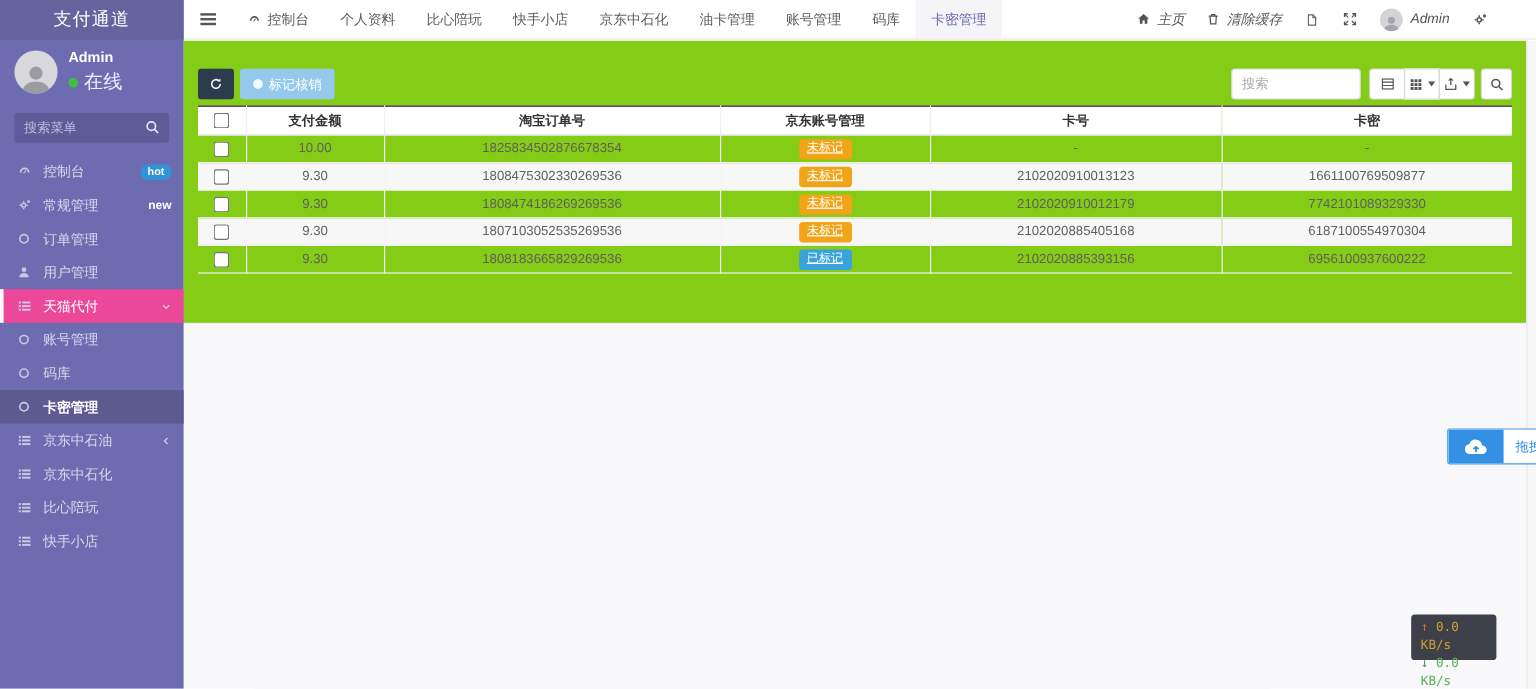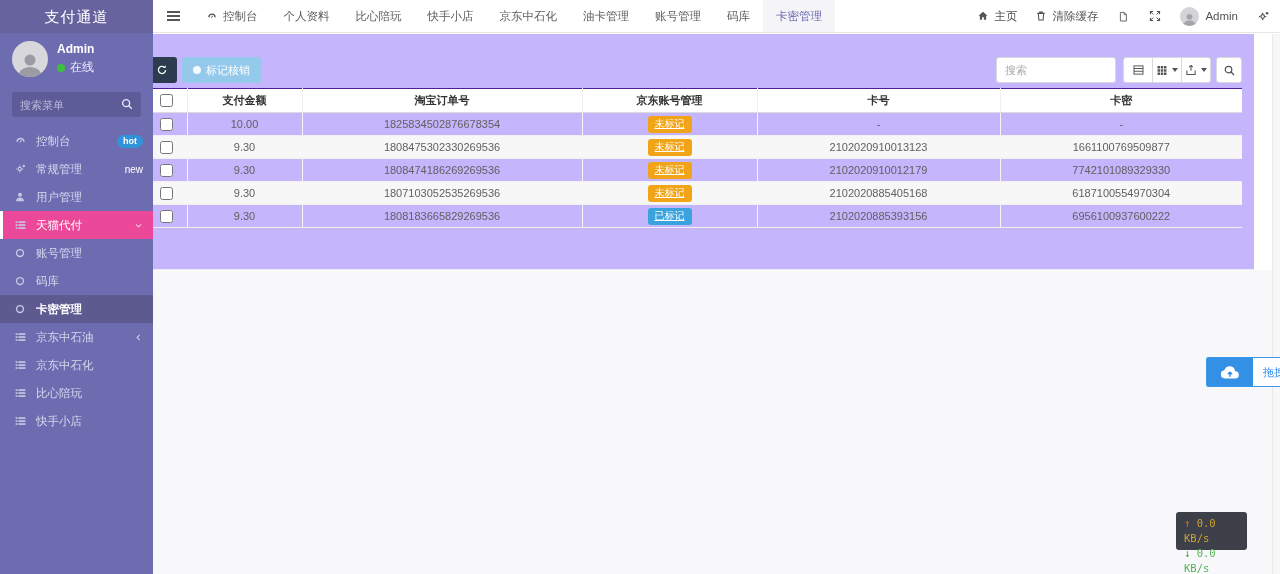--- a/index.html
+++ b/index.html
@@ -9,75 +9,75 @@
 
   
   .sidebar { position:absolute; left:0; top:0; width:153px; height:574px; background:#6e6cb0; z-index:5; }
   .logo { height:33px; line-height:33px; text-align:center; color:#fff; font-size:15px;
     letter-spacing:1px; background:#66639f; }
   .userpanel { display:flex; align-items:center; padding:8px 12px 6px; }
   .avatar { width:36px; height:36px; border-radius:50%; background:#d8d8dc; overflow:hidden; flex:none;
     display:flex; align-items:flex-end; justify-content:center; }
   .userinfo { margin-left:9px; }
   .username { color:#fff; font-size:12px; font-weight:bold; }
-  .userstatus { color:#eef; font-size:12px; margin-top:3px; display:flex; align-items:center; }
+  .userstatus { color:#eef; font-size:16px; margin-top:3px; display:flex; align-items:center; }
   .dot { width:8px; height:8px; border-radius:50%; background:#3fbf3f; display:inline-block; margin-right:5px; }
   .side-search { position:relative; margin:9px 12px 10px; }
   .side-search input { width:100%; height:25px; border:none; border-radius:3px; background:#5e5b99;
     color:#e5e4f4; font-size:11px; padding:0 19px 0 8px; outline:none; }
   .side-search input::placeholder { color:#bdbcd9; }
   .side-search .sicon { position:absolute; right:7px; top:5px; }
   .menu { list-style:none; }
   .menu-item { height:28px; display:flex; align-items:center; padding:0 10px 0 11px;
     color:#d9d8ee; font-size:11.5px; cursor:pointer; border-left:3px solid transparent; }
   .menu-item .mi { width:14px; height:13px; margin-right:8px; flex:none; display:flex; align-items:center; color:#c9c8e2; }
   .menu-item .mlabel { flex:1; white-space:nowrap; }
   .menu-item.parent-active { background:#ec4899; border-left-color:#fff; color:#fff; }
   .menu-item.child-active { background:#5d5a8f; color:#fff; font-weight:bold; }
   .hot-badge { background:#3193d8; color:#fff; font-size:9px; font-weight:bold; border-radius:8px;
     padding:2px 6px; line-height:1; }
-  .new-text { color:#fff; font-size:10px; font-weight:normal; }
+  .new-text { color:#fff; font-size:10px; font-weight:bold; }
   .chev { color:rgba(255,255,255,.65); display:flex; }
 
   
   .topnav { position:absolute; left:153px; top:0; width:1127px; height:33px; background:#fff;
     border-bottom:1px solid #e6e6e6; display:flex; align-items:stretch; z-index:4; }
   .hamburger { width:40px; display:flex; align-items:center; justify-content:center; cursor:pointer; }
   .hamburger .bars, .hamburger .bars::before, .hamburger .bars::after {
     content:""; display:block; width:13px; height:2px; background:#555; position:relative; }
   .hamburger .bars::before { position:absolute; top:-4px; }
   .hamburger .bars::after { position:absolute; top:4px; }
   .tabs { display:flex; align-items:stretch; }
   .tab { display:flex; align-items:center; padding:0 13px; font-size:11.5px; color:#5c5c5c;
     cursor:pointer; white-space:nowrap; }
   .tab .ticon { margin-right:5px; display:flex; color:#555; }
   .tab.active { color:#6a68b2; background:#f5f5f7; }
-  .nav-right { margin-left:auto; display:flex; align-items:center; padding-right:0; }
+  .nav-right { margin-left:auto; display:flex; align-items:center; padding-right:30px;font-style:italic; }
   .nav-link { display:flex; align-items:center; font-size:11.5px; color:#555; padding:0 9px;
     cursor:pointer; height:33px; }
   .nav-link .nicon { margin-right:5px; display:flex; color:#555; }
   .nav-icon-only { padding:0 10px; }
   .mini-avatar { width:19px; height:19px; border-radius:50%; background:#d4d4d8; overflow:hidden;
     display:flex; align-items:flex-end; justify-content:center; margin-right:6px; }
 
   
-  .content-card { position:absolute; left:135px; top:34px; width:1119px; height:236px;
-    background:#c4b5fd; border-bottom:1px solid #ececf1; }
+  .content-card { position:absolute; left:153px; top:34px; width:1119px; height:236px;
+    background:#84cc16; border-bottom:1px solid #ececf1; }
   .below-area { position:absolute; left:153px; top:270px; width:1119px; height:304px; background:#f8f8fa; }
   .scroll-track { position:absolute; left:1272px; top:34px; width:8px; height:540px;
     background:#f7f7f7; border-left:1px solid #eaeaea; }
 
   .toolbar { display:flex; align-items:center; padding:23px 12px 5px; }
   .btn { border:1px solid transparent; border-radius:3px; height:26px; display:inline-flex;
     align-items:center; justify-content:center; cursor:pointer; font-size:11px; }
   .btn-refresh { width:30px; background:#2c3b4e; color:#fff; }
   .btn-mark { background:#94c9ec; color:#fff; padding:0 10px; margin-left:5px; }
   .btn-mark .mdot { width:8px; height:8px; border-radius:50%; background:#fff; opacity:.9; margin-right:5px; }
   .toolbar-right { margin-left:auto; display:flex; align-items:center; }
-  .tsearch { width:120px; height:26px; border:1px solid #d9d9d9; border-radius:3px; font-size:11px;
+  .tsearch { width:108px; height:26px; border:1px solid #d9d9d9; border-radius:3px; font-size:11px;
     padding:0 8px; color:#333; outline:none; }
   .tsearch::placeholder { color:#a9a9a9; }
   .btn-group { display:flex; margin-left:7px; }
   .btn-w { background:#fff; border:1px solid #d9d9d9; color:#555; width:30px; }
   .btn-group .btn-w { border-radius:0; margin-left:-1px; }
   .btn-group .btn-w:first-child { border-radius:3px 0 0 3px; margin-left:0; }
   .btn-group .btn-w:last-child { border-radius:0 3px 3px 0; }
   .btn-search-sep { margin-left:5px; width:26px; }
   .caret { width:0; height:0; border-left:3px solid transparent; border-right:3px solid transparent;
     border-top:4px solid #555; margin-left:4px; }
@@ -163,20 +163,28 @@
                 <line x1="7" y1="3.4" x2="7" y2="5"></line>
                 <line x1="7" y1="11" x2="7" y2="12.6"></line>
                 <line x1="2.4" y1="8" x2="4" y2="8"></line>
                 <line x1="10" y1="8" x2="11.6" y2="8"></line>
               </g>
               <circle cx="12.4" cy="4" r="1.6" fill="currentColor"></circle>
             </svg>
           </span>
         <span class="mlabel">常规管理</span>
         <span class="new-text">new</span>
+      </li>
+      <li class="menu-item">
+        <span class="mi">
+            <svg width="12" height="12" viewBox="0 0 16 16">
+              <circle cx="8" cy="8" r="4.6" fill="none" stroke="currentColor" stroke-width="1.8"></circle>
+            </svg>
+          </span>
+        <span class="mlabel">订单管理</span>
       </li>
       <li class="menu-item">
         <span class="mi">
             <svg width="12" height="12" viewBox="0 0 16 16" fill="currentColor">
               <circle cx="8" cy="5" r="2.6"></circle>
               <path d="M2.8 13.5c0-2.9 2.3-4.8 5.2-4.8s5.2 1.9 5.2 4.8z"></path>
             </svg>
           </span>
         <span class="mlabel">用户管理</span>
       </li>

